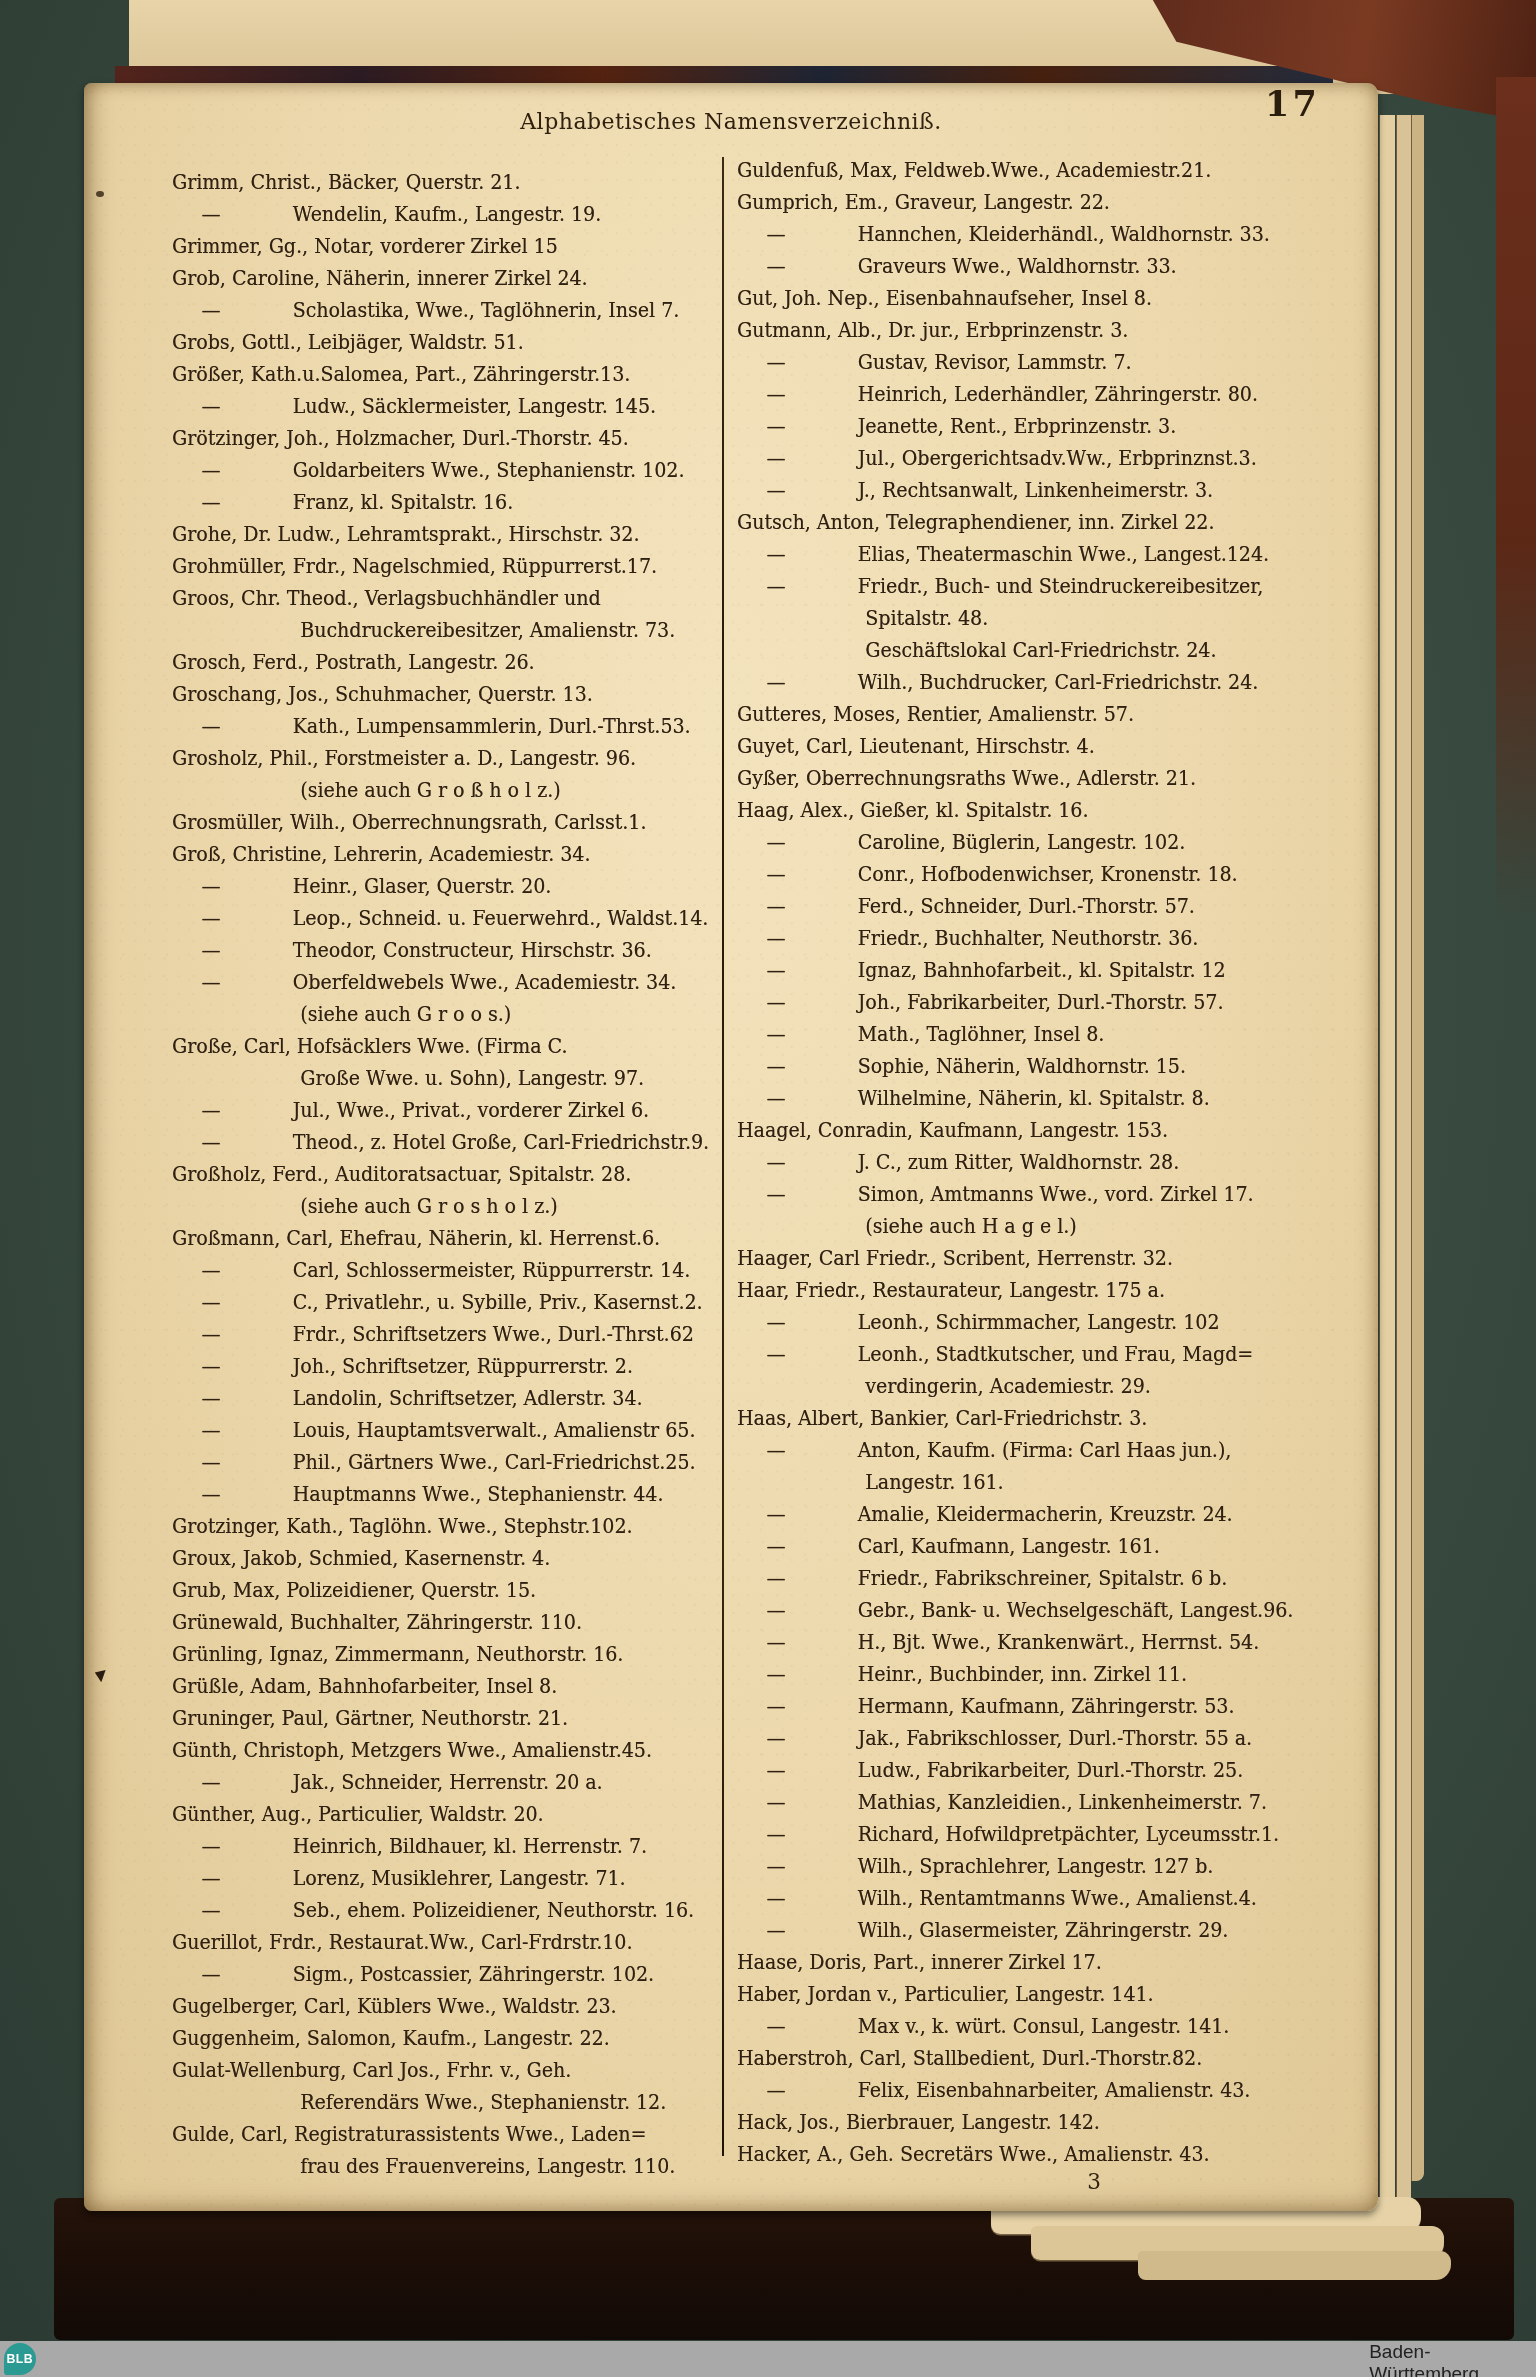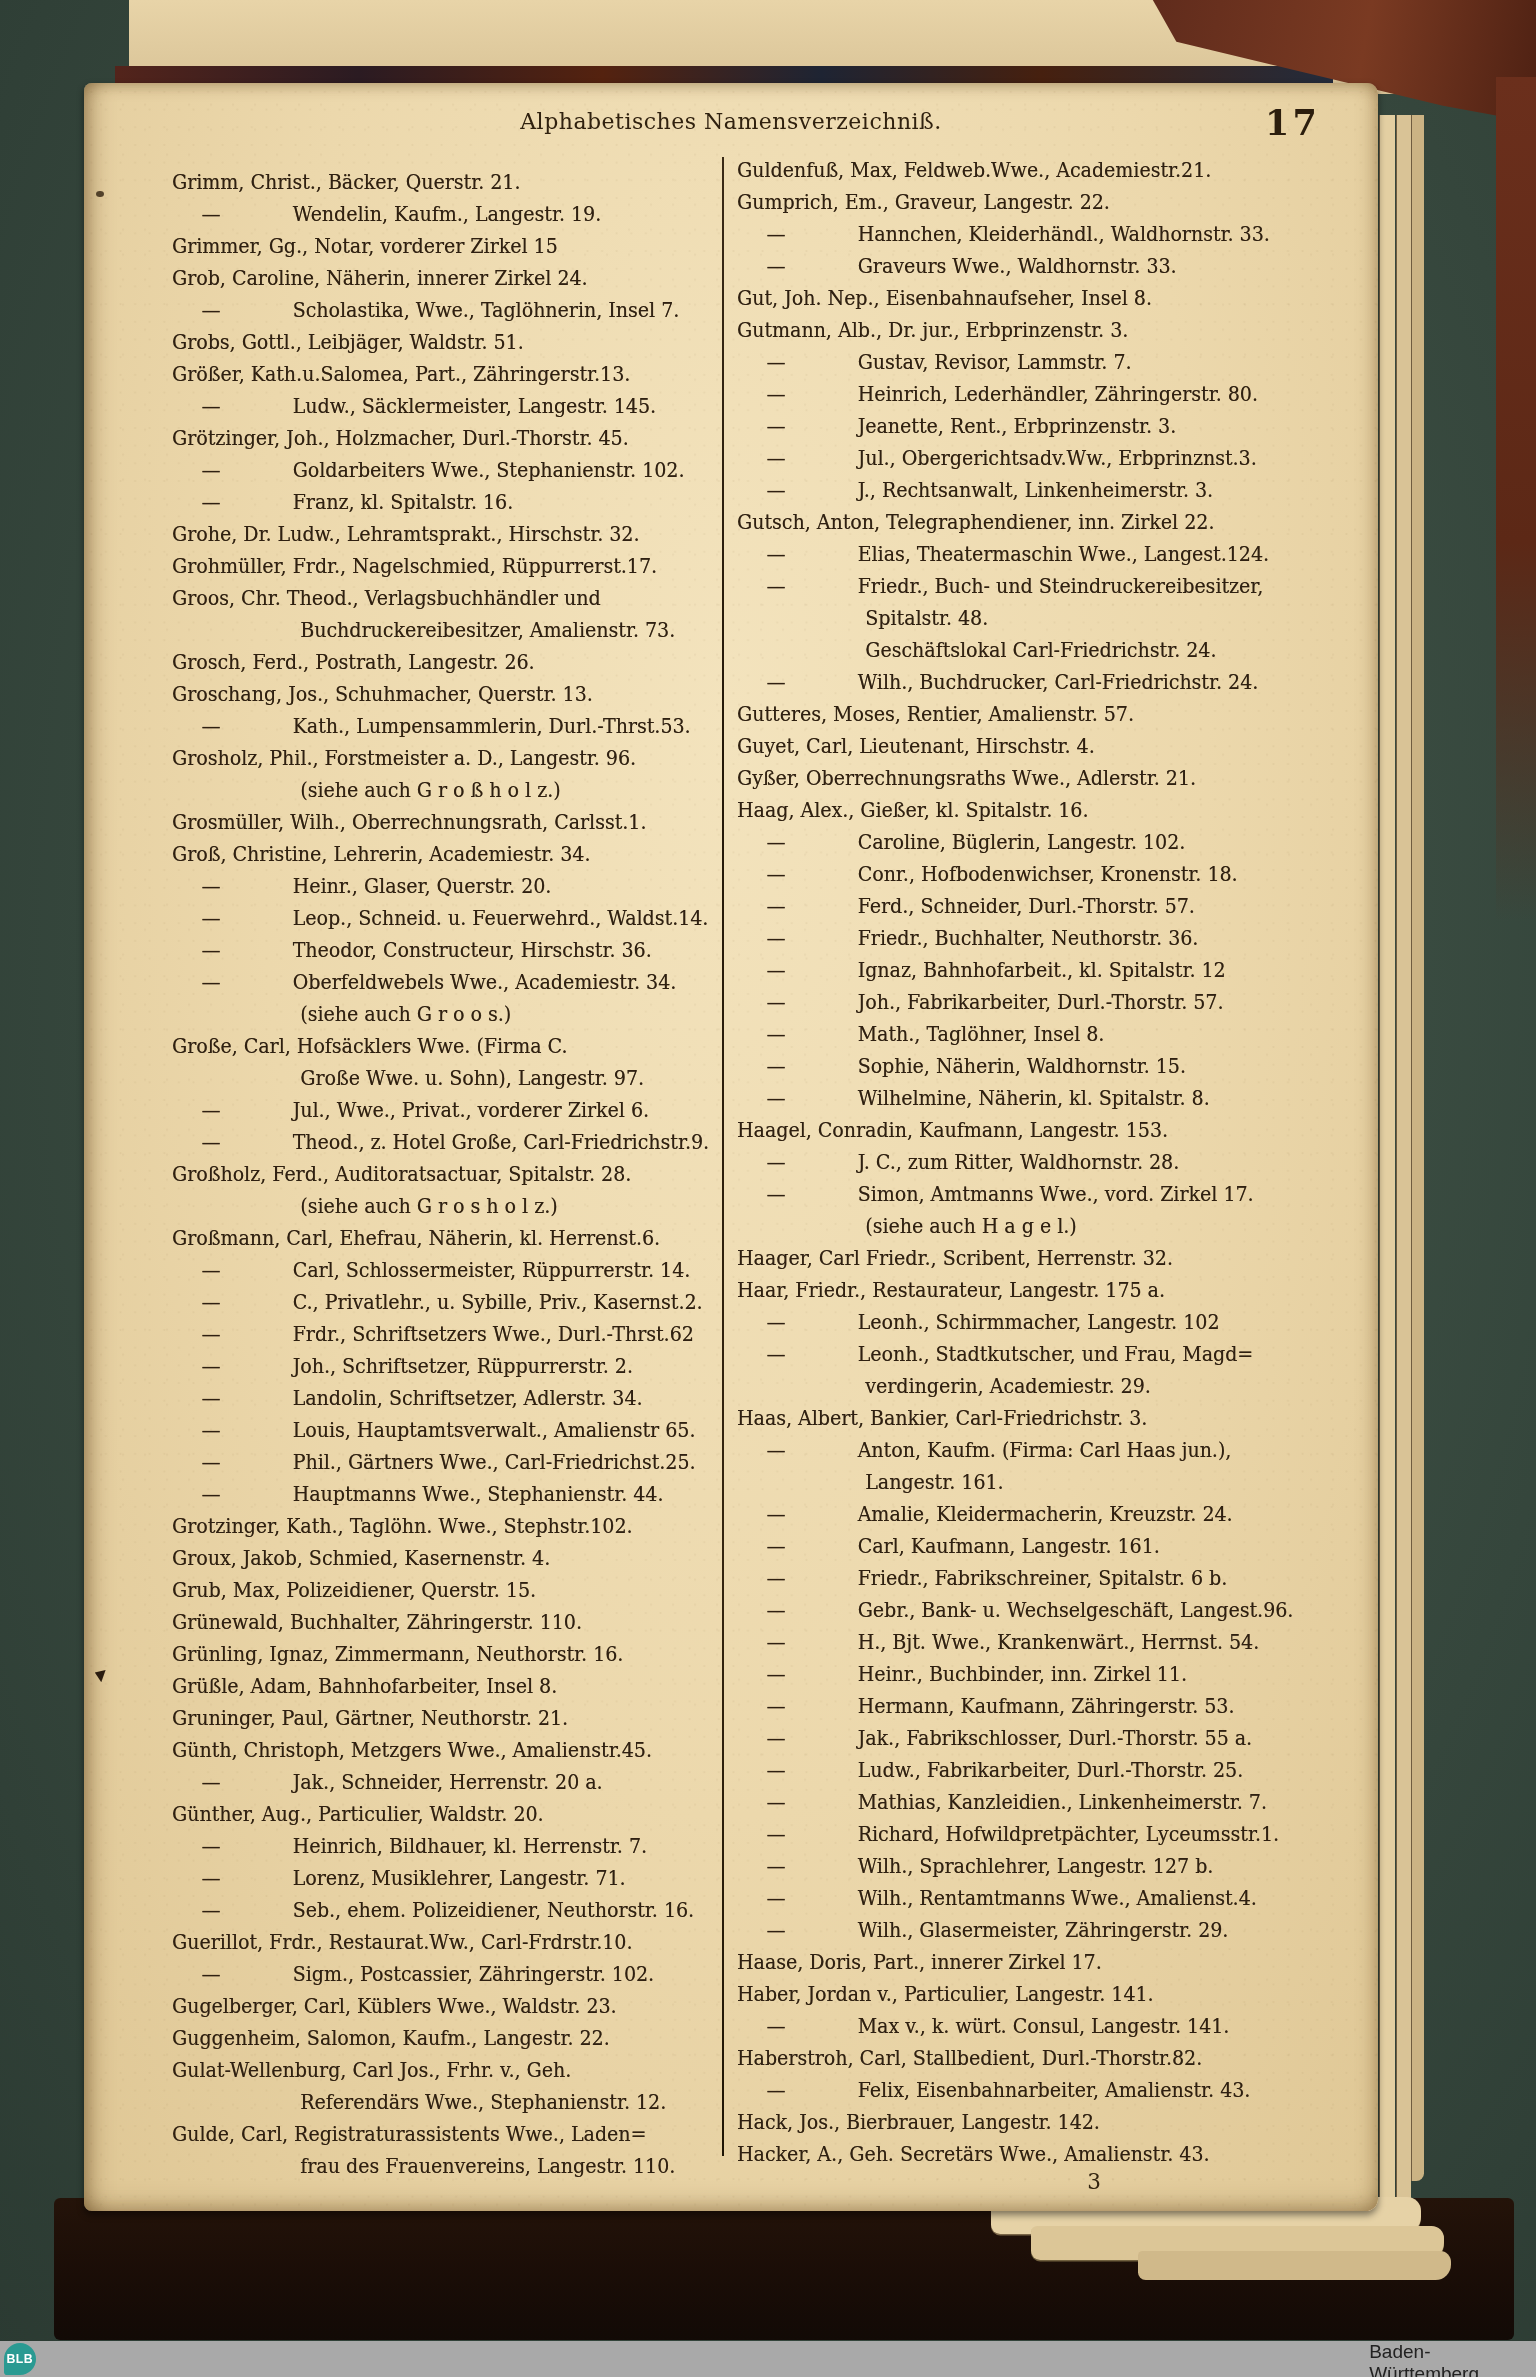--- a/index.html
+++ b/index.html
@@ -38,21 +38,21 @@
       radial-gradient(rgba(110,80,35,.06) 0.8px, transparent 1.2px) 6.1px 9.2px/22px 25px,
       radial-gradient(ellipse at 50% 30%, #f3e3bd 0%, #ecd8ac 52%, #dfc795 100%);
     box-shadow:
       inset 17px 0 23px -12.3px rgba(95,65,25,.55),
       inset -12.3px 0 20px -10.8px rgba(110,80,35,.45),
       inset 0 -17px 24.6px -14px rgba(100,70,30,.4),
       inset 0 10.8px 17px -10.8px rgba(90,60,25,.35),
       0 3.1px 7.7px rgba(0,0,0,.45);}
   .title-row{position:absolute;top:26px;left:0;right:0;text-align:center;
     font-size:22px;color:#30210f;letter-spacing:0.5px;}
-  .pagenum{position:absolute;top:19px;right:58px;font-size:35px;font-weight:bold;
+  .pagenum{position:absolute;top:0;right:58px;font-size:35px;font-weight:bold;
     letter-spacing:3.1px;color:#2c1e0e;}
   .cols{position:absolute;left:88px;top:71px;display:flex;}
   .col-l{width:550px;margin-top:12px;}
   .divider{width:2.3px;height:1999px;margin-top:3.1px;
     background:linear-gradient(#3a2a16,#241808 30%,#35250f 70%,#1f1504);}
   .col-r{width:619px;margin-left:12.3px;}
   .line{height:32px;line-height:32px;font-size:20px;color:#2f2011;white-space:nowrap;
     transform:scaleX(.95);transform-origin:0 50%;
     text-shadow:0.2px 0 0 rgba(47,32,17,.55);}
   .line.c{padding-left:135px;}

